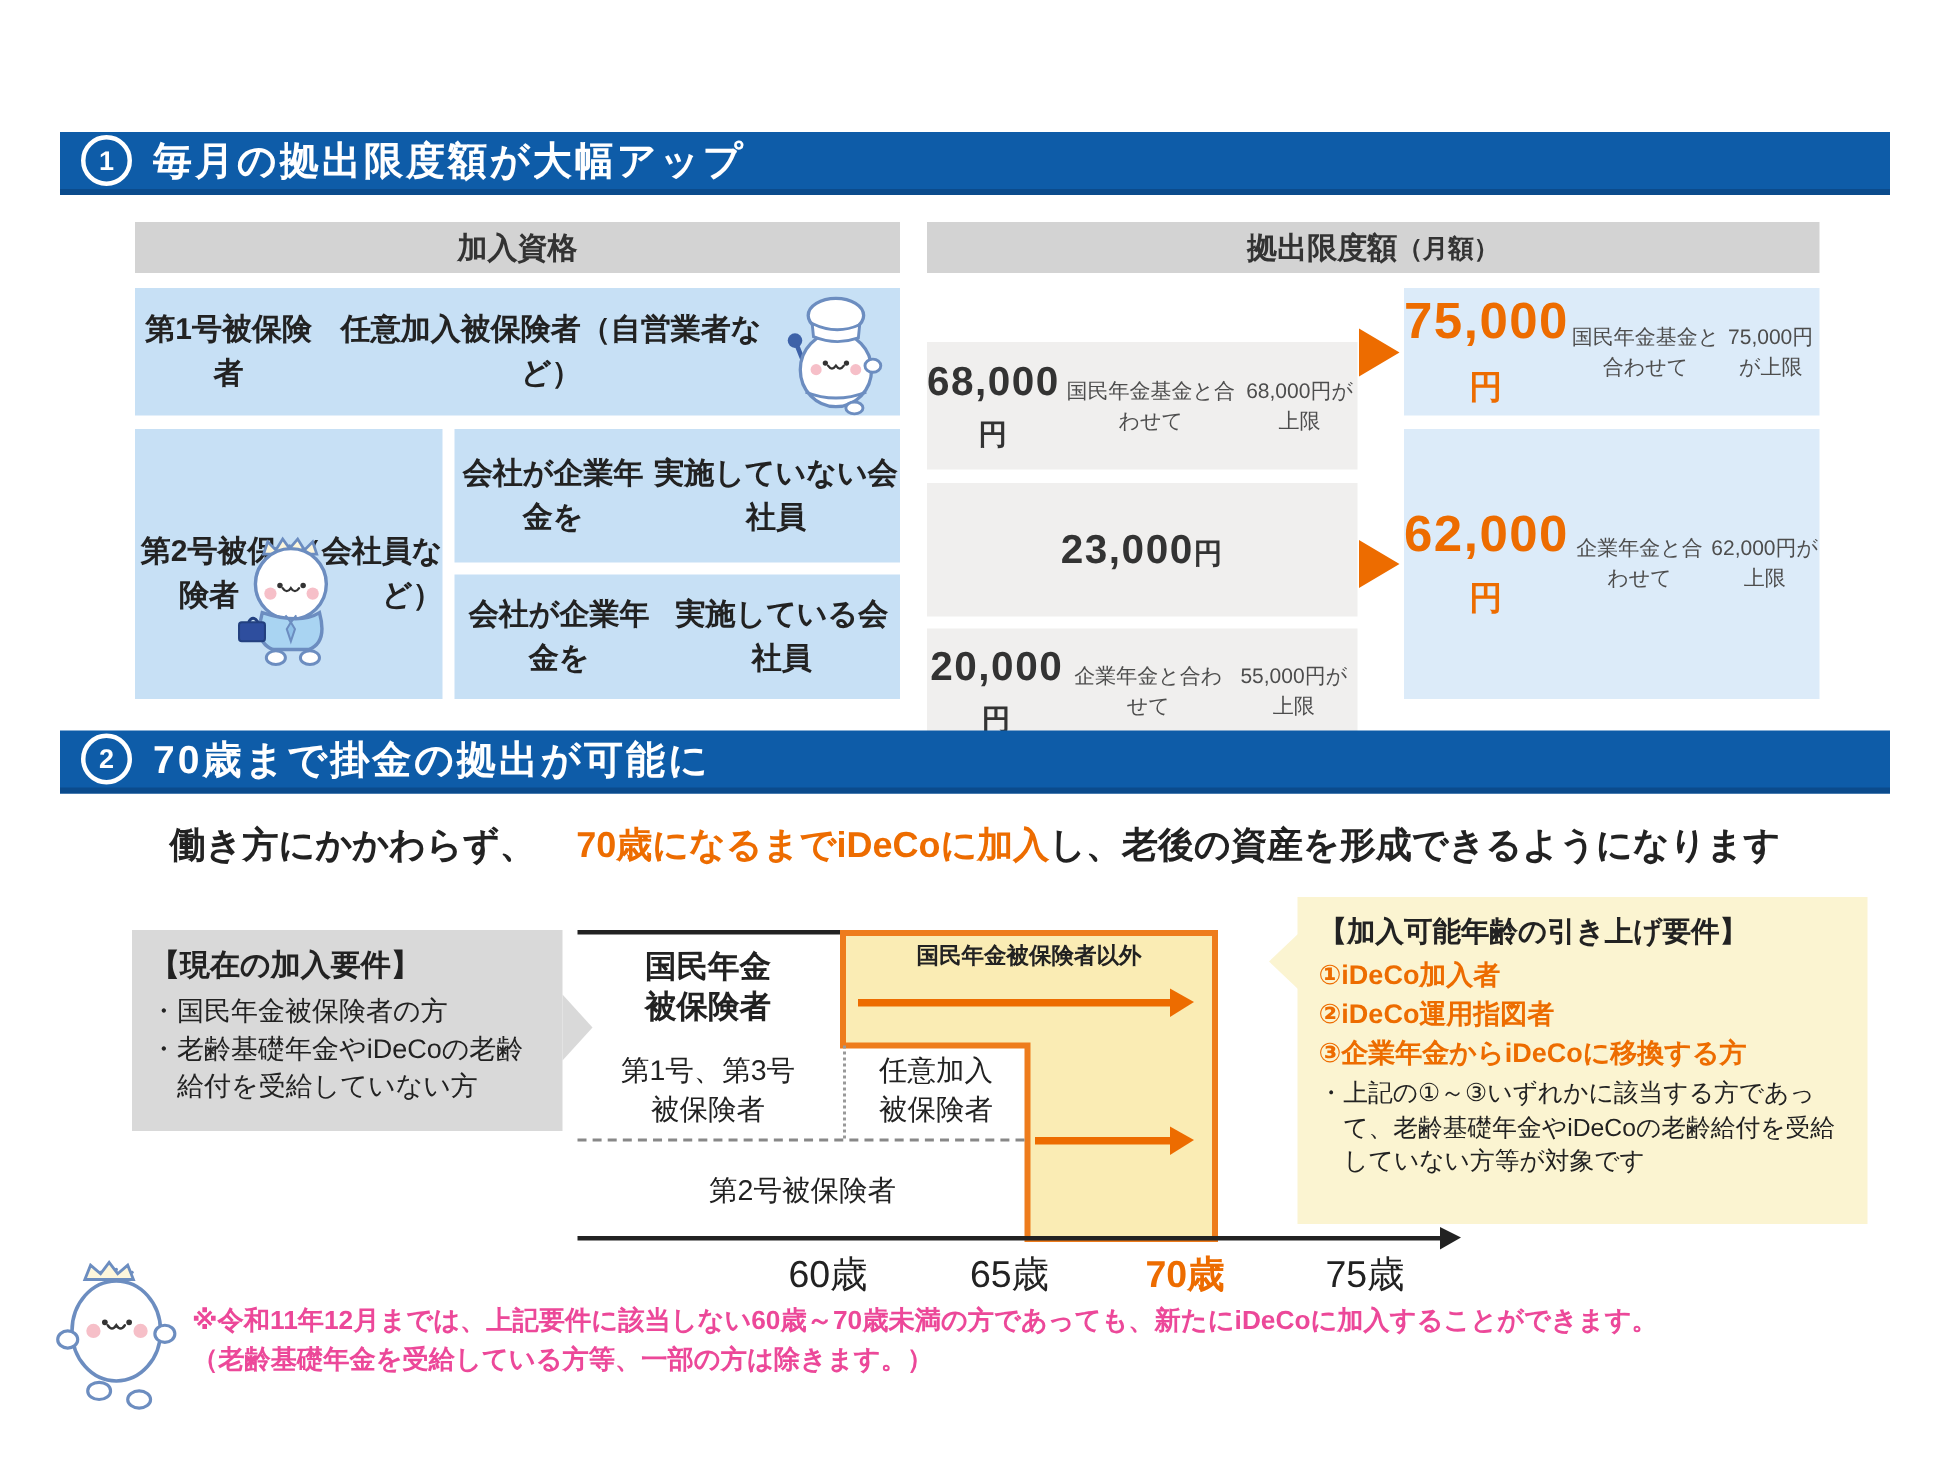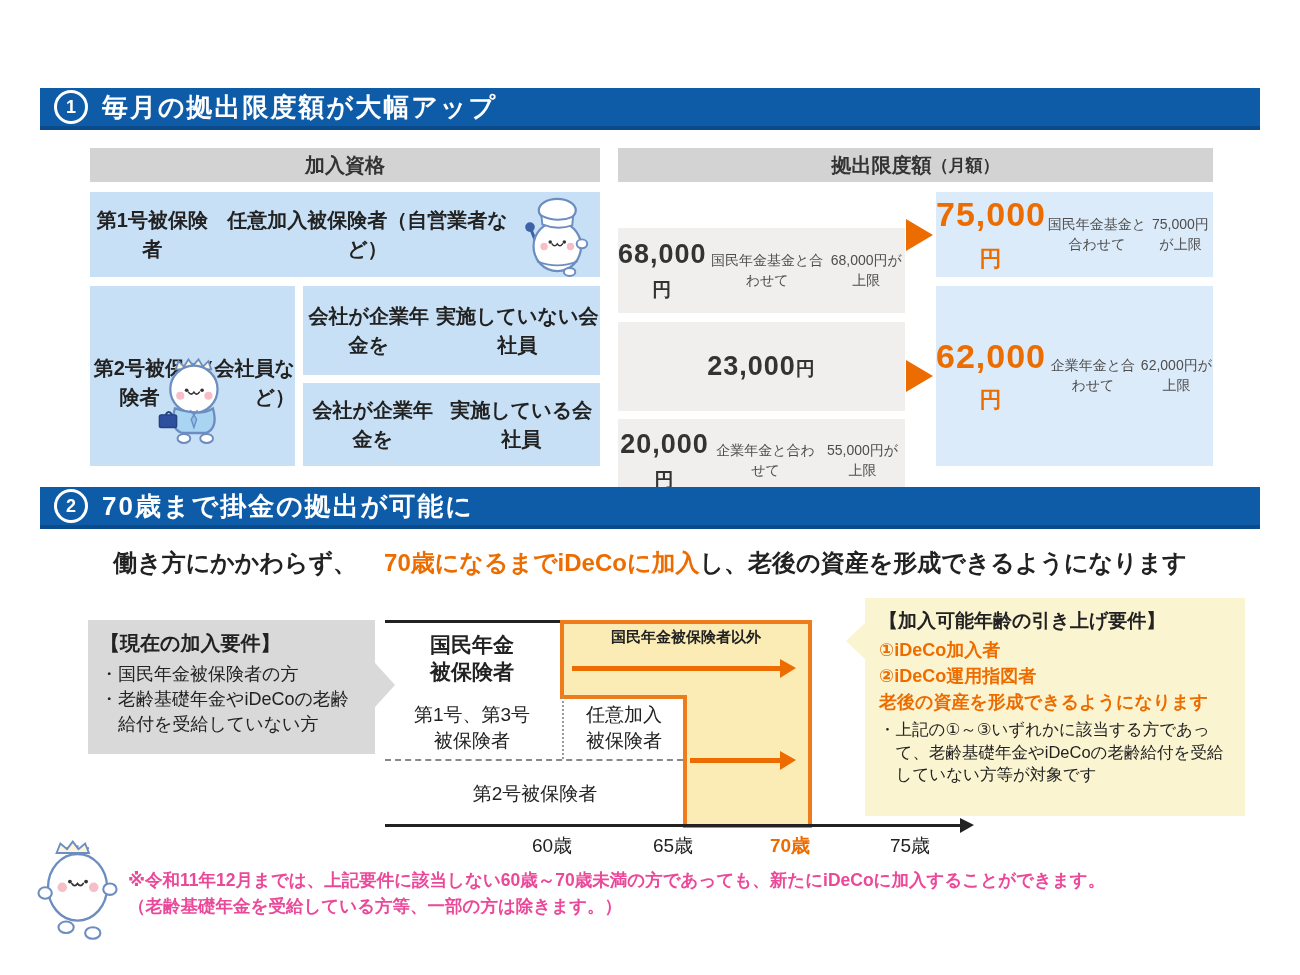--- a/index.html
+++ b/index.html
@@ -53,21 +53,21 @@
                border-left:14px solid #222;border-top:7px solid transparent;border-bottom:8px solid transparent;}
   .oarrow{position:absolute;height:5px;background:#ED6C00;}
   .oarrow::after{content:"";position:absolute;right:-16px;top:-7px;width:0;height:0;
                  border-left:16px solid #ED6C00;border-top:9px solid transparent;border-bottom:10px solid transparent;}
   .dg{position:absolute;text-align:center;color:#222;}
   .t-kokunen{left:392px;top:631px;width:160px;font-size:21px;font-weight:bold;line-height:1.3;}
   .t-dai13{left:388px;top:702px;width:168px;font-size:19px;line-height:1.35;}
   .t-nini{left:566px;top:702px;width:116px;font-size:19px;line-height:1.35;}
   .t-igai{left:564px;top:628px;width:244px;font-size:15px;font-weight:bold;}
   .t-dai2{left:420px;top:781px;width:230px;font-size:19px;}
-  .ax-label{top:833px;width:80px;font-size:19px;}
+  .ax-label{top:833px;width:80px;font-size:25px;}
   .ax-60{left:512px;} .ax-65{left:633px;} .ax-70{left:750px;color:#ED6C00;font-weight:bold;} .ax-75{left:870px;}
 
   .req-box{position:absolute;left:865px;top:598px;width:380px;height:218px;background:#FBF4D1;
            padding:10px 14px;box-sizing:border-box;text-align:left;}
   .req-title{font-size:19px;font-weight:bold;color:#222;margin-bottom:3px;}
   .req-item{font-size:18px;font-weight:bold;color:#ED6C00;line-height:1.45;}
   .req-bullet{font-size:16.5px;color:#222;line-height:1.35;padding-left:1em;text-indent:-1em;margin-top:3px;}
   .req-note{font-size:14.5px;color:#222;padding-left:1em;margin-top:1px;}
   .req-tri{position:absolute;left:846px;top:622px;width:0;height:0;
            border-right:20px solid #FBF4D1;border-top:19px solid transparent;border-bottom:19px solid transparent;}
@@ -234,21 +234,21 @@
   <div class="dg ax-label ax-60">60歳</div>
   <div class="dg ax-label ax-65">65歳</div>
   <div class="dg ax-label ax-70">70歳</div>
   <div class="dg ax-label ax-75">75歳</div>
 
   <div class="req-tri"></div>
   <div class="req-box">
     <div class="req-title">【加入可能年齢の引き上げ要件】</div>
     <div class="req-item">①iDeCo加入者</div>
     <div class="req-item">②iDeCo運用指図者</div>
-    <div class="req-item">老後の資産を形成できるようになります</div>
+    <div class="req-item">③企業年金からiDeCoに移換する方</div>
     <div class="req-bullet">・上記の①～③いずれかに該当する方であって、老齢基礎年金やiDeCoの老齢給付を受給していない方等が対象です</div>
   </div>
 
   <svg class="abs" style="left:28px;top:832px;" width="100" height="122" viewBox="0 0 105 128">
     <g>
       <path d="M30,22 l4,-10 7,6 6,-8 6,8 7,-6 4,10 z" fill="#FDF6DC" stroke="#6C8DC0" stroke-width="2"></path>
       <circle cx="41" cy="17" r="1.2" fill="#6C8DC0"></circle>
         <circle cx="52" cy="15" r="1.2" fill="#6C8DC0"></circle>
         <circle cx="63" cy="17" r="1.2" fill="#6C8DC0"></circle>
     </g>

